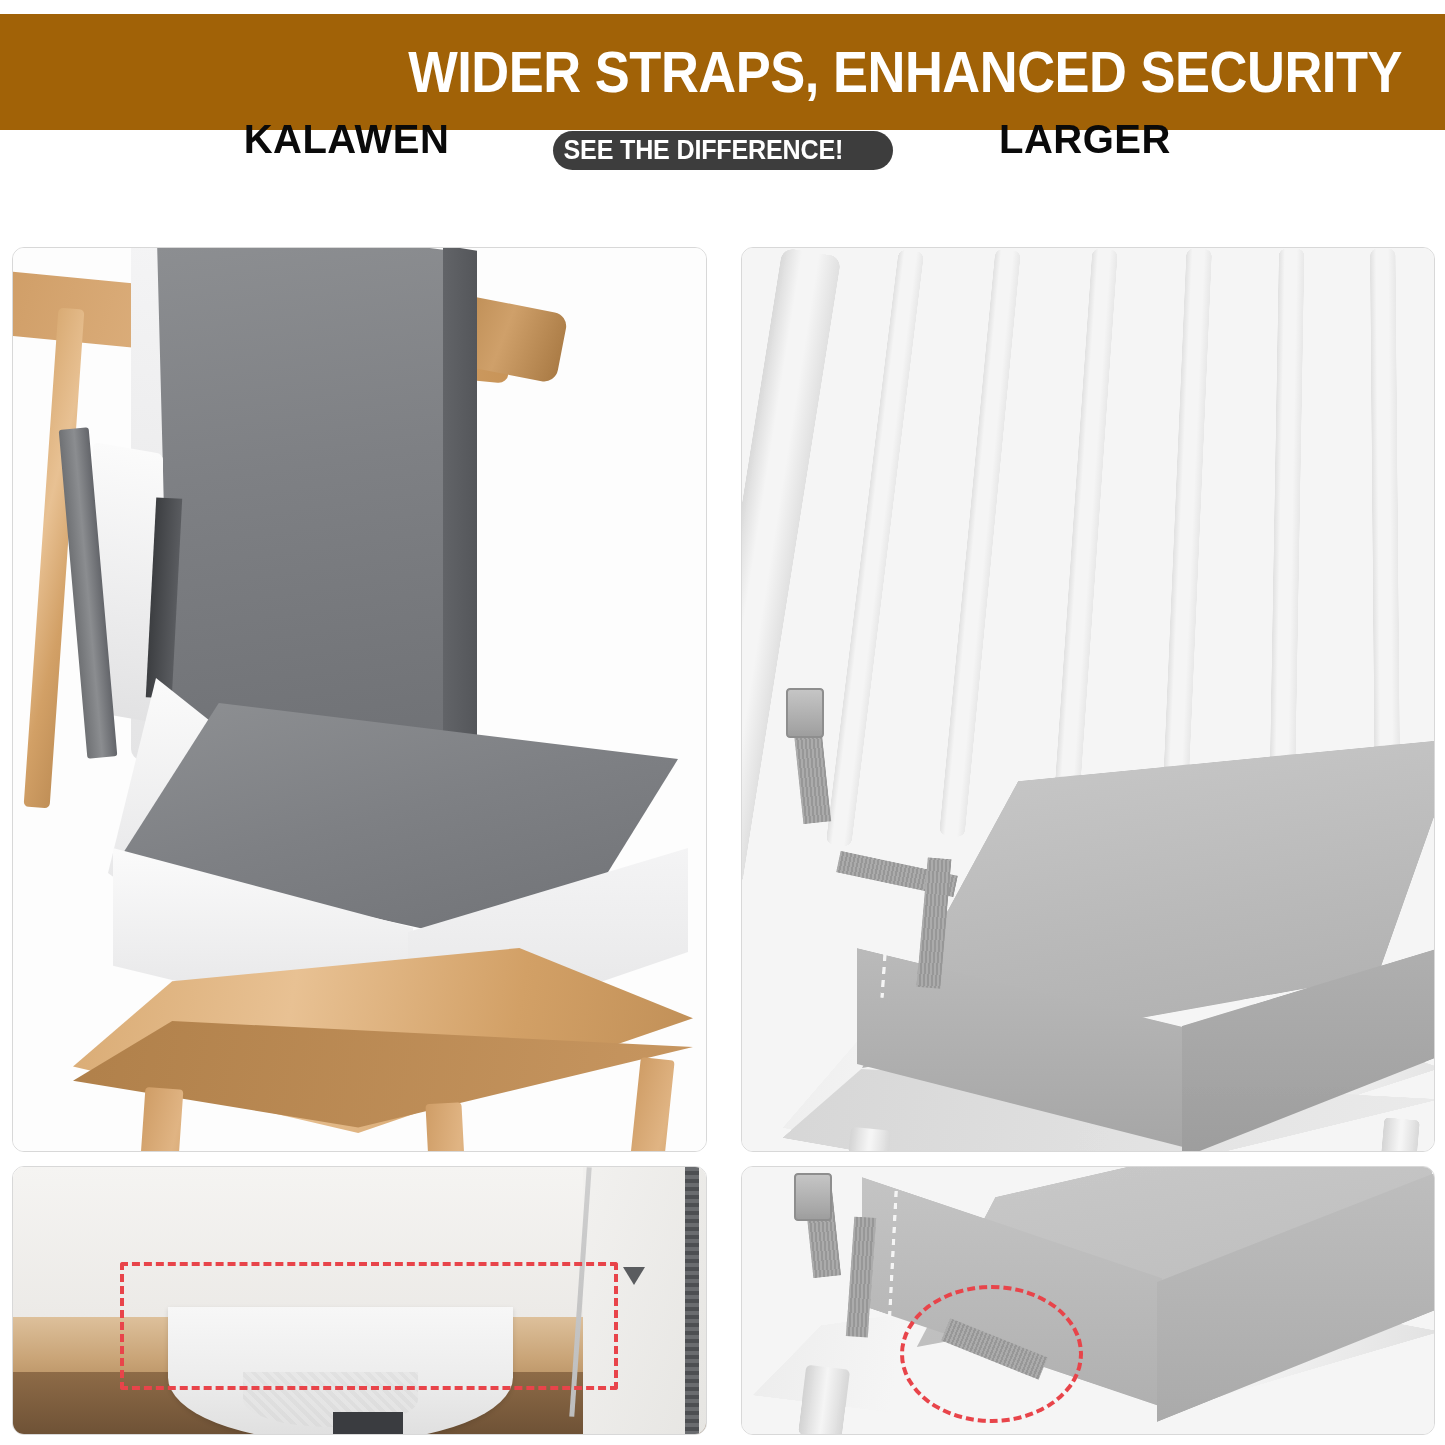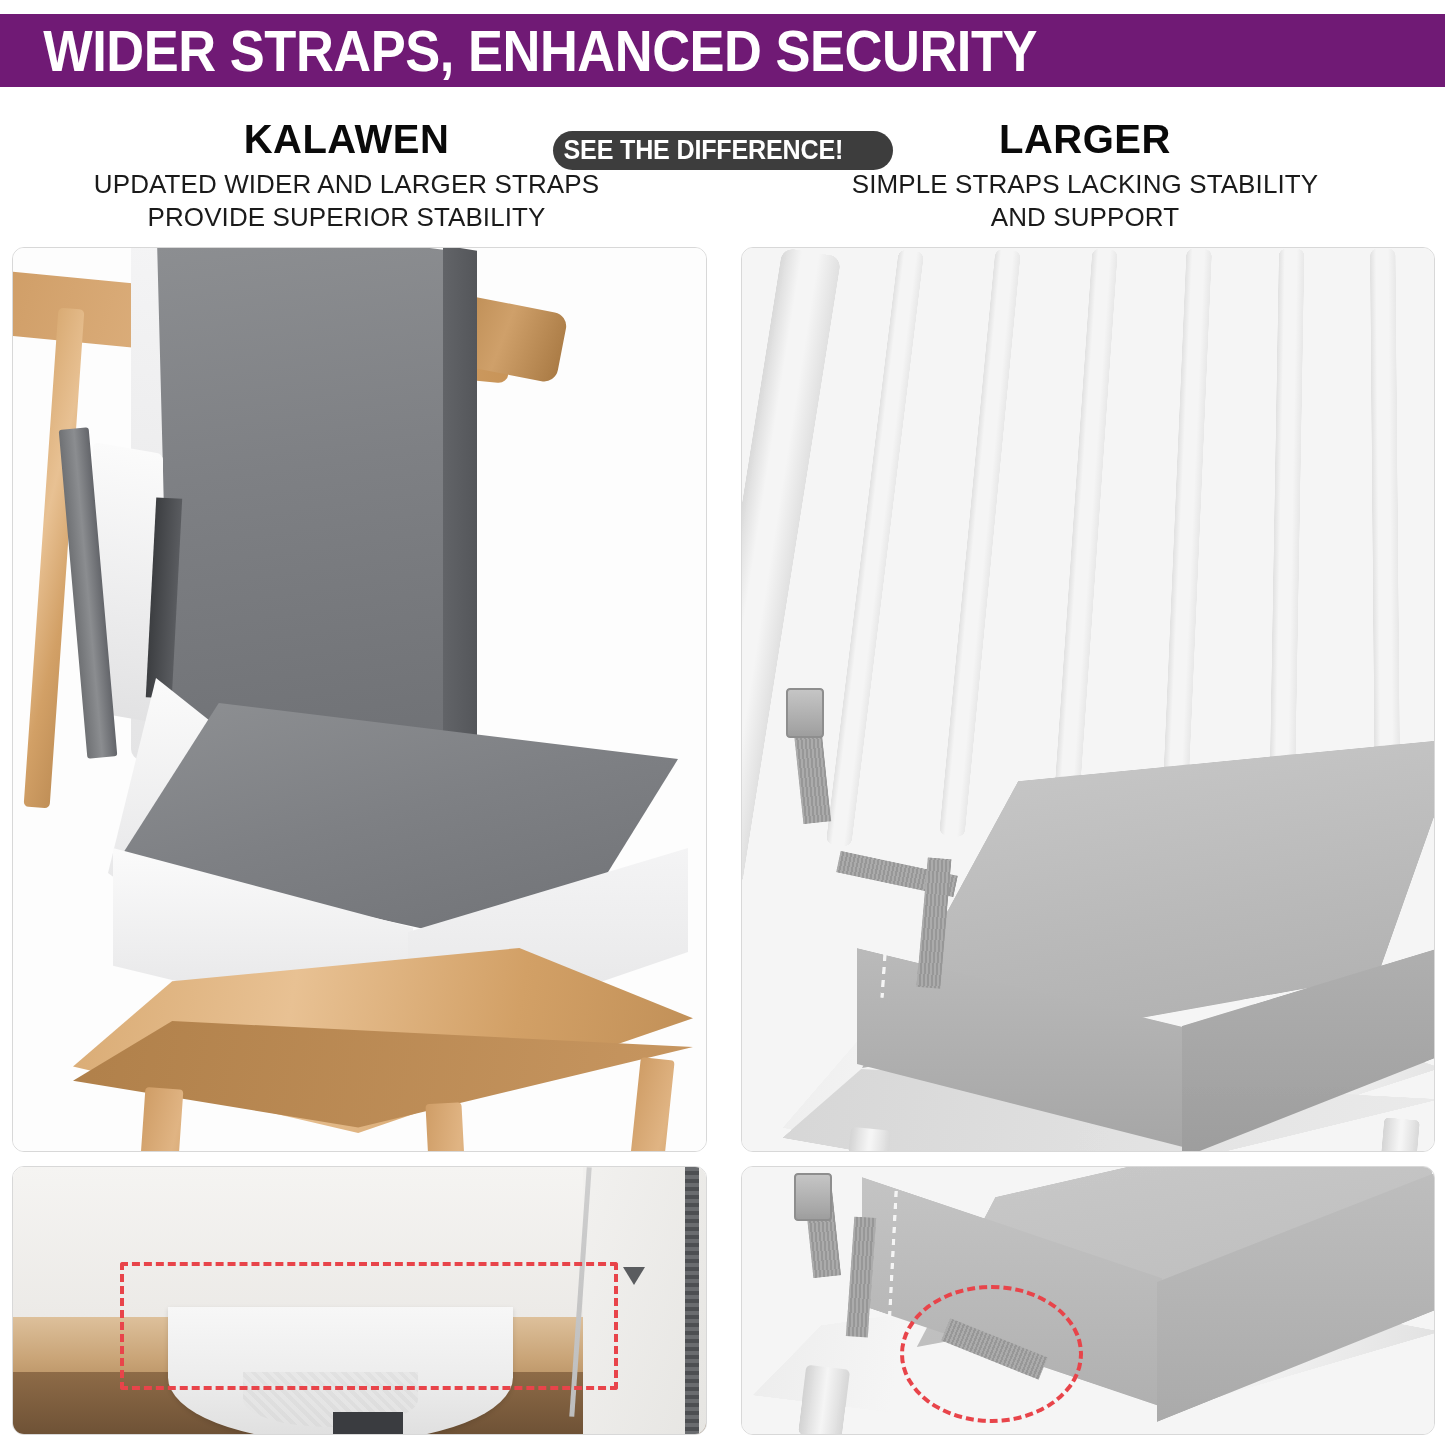--- a/index.html
+++ b/index.html
@@ -6,23 +6,23 @@
   body{
     width:1445px;height:1445px;
     background:#ffffff;
     font-family:"Liberation Sans", sans-serif;
     overflow:hidden;
     position:relative;
   }
 
   
   .banner{
-    position:absolute;left:0;top:14px;width:1445px;height:73px;
-    background:#701a75;
-    display:flex;align-items:center;justify-content:flex-start;
+    position:absolute;left:0;top:14px;width:1445px;height:116px;
+    background:#a16207;
+    display:flex;align-items:center;justify-content:flex-end;
   }
   .banner-title{
     color:#ffffff;
     font-size:57px;
     font-weight:bold;
     letter-spacing:-0.5px;
     transform:scaleX(0.92);
     white-space:nowrap;
     font-family:"Liberation Sans", sans-serif;
   }
@@ -211,36 +211,28 @@
 </style>
 </head>
 <body>
 
 <div class="banner">
   <div class="banner-title">WIDER STRAPS, ENHANCED SECURITY</div>
 </div>
 
 <div class="col-head left">
   <div class="col-title">KALAWEN</div>
-  <div class="col-sub">
-    <div>UPDATED WIDER AND LARGER STRAPS</div>
-    <div>PROVIDE SUPERIOR STABILITY</div>
-  </div>
 </div>
 
 <div class="badge">
   <div class="badge-label">SEE THE DIFFERENCE!</div>
 </div>
 
 <div class="col-head right">
   <div class="col-title">LARGER</div>
-  <div class="col-sub">
-    <div>SIMPLE STRAPS LACKING STABILITY</div>
-    <div>AND SUPPORT</div>
-  </div>
 </div>
 
 <div class="panel" id="panel-tl">
   <div class="scene">
     <div class="sh wood-m" id="tl-crest"></div>
     <div class="sh wood-d" id="tl-crest2"></div>
     <div class="sh wood-l" id="tl-stile"></div>
     <div class="sh white-side" id="tl-backcush-w"></div>
     <div class="sh gray-top" id="tl-backcush"></div>
     <div class="sh" id="tl-backcush-edge"></div>

